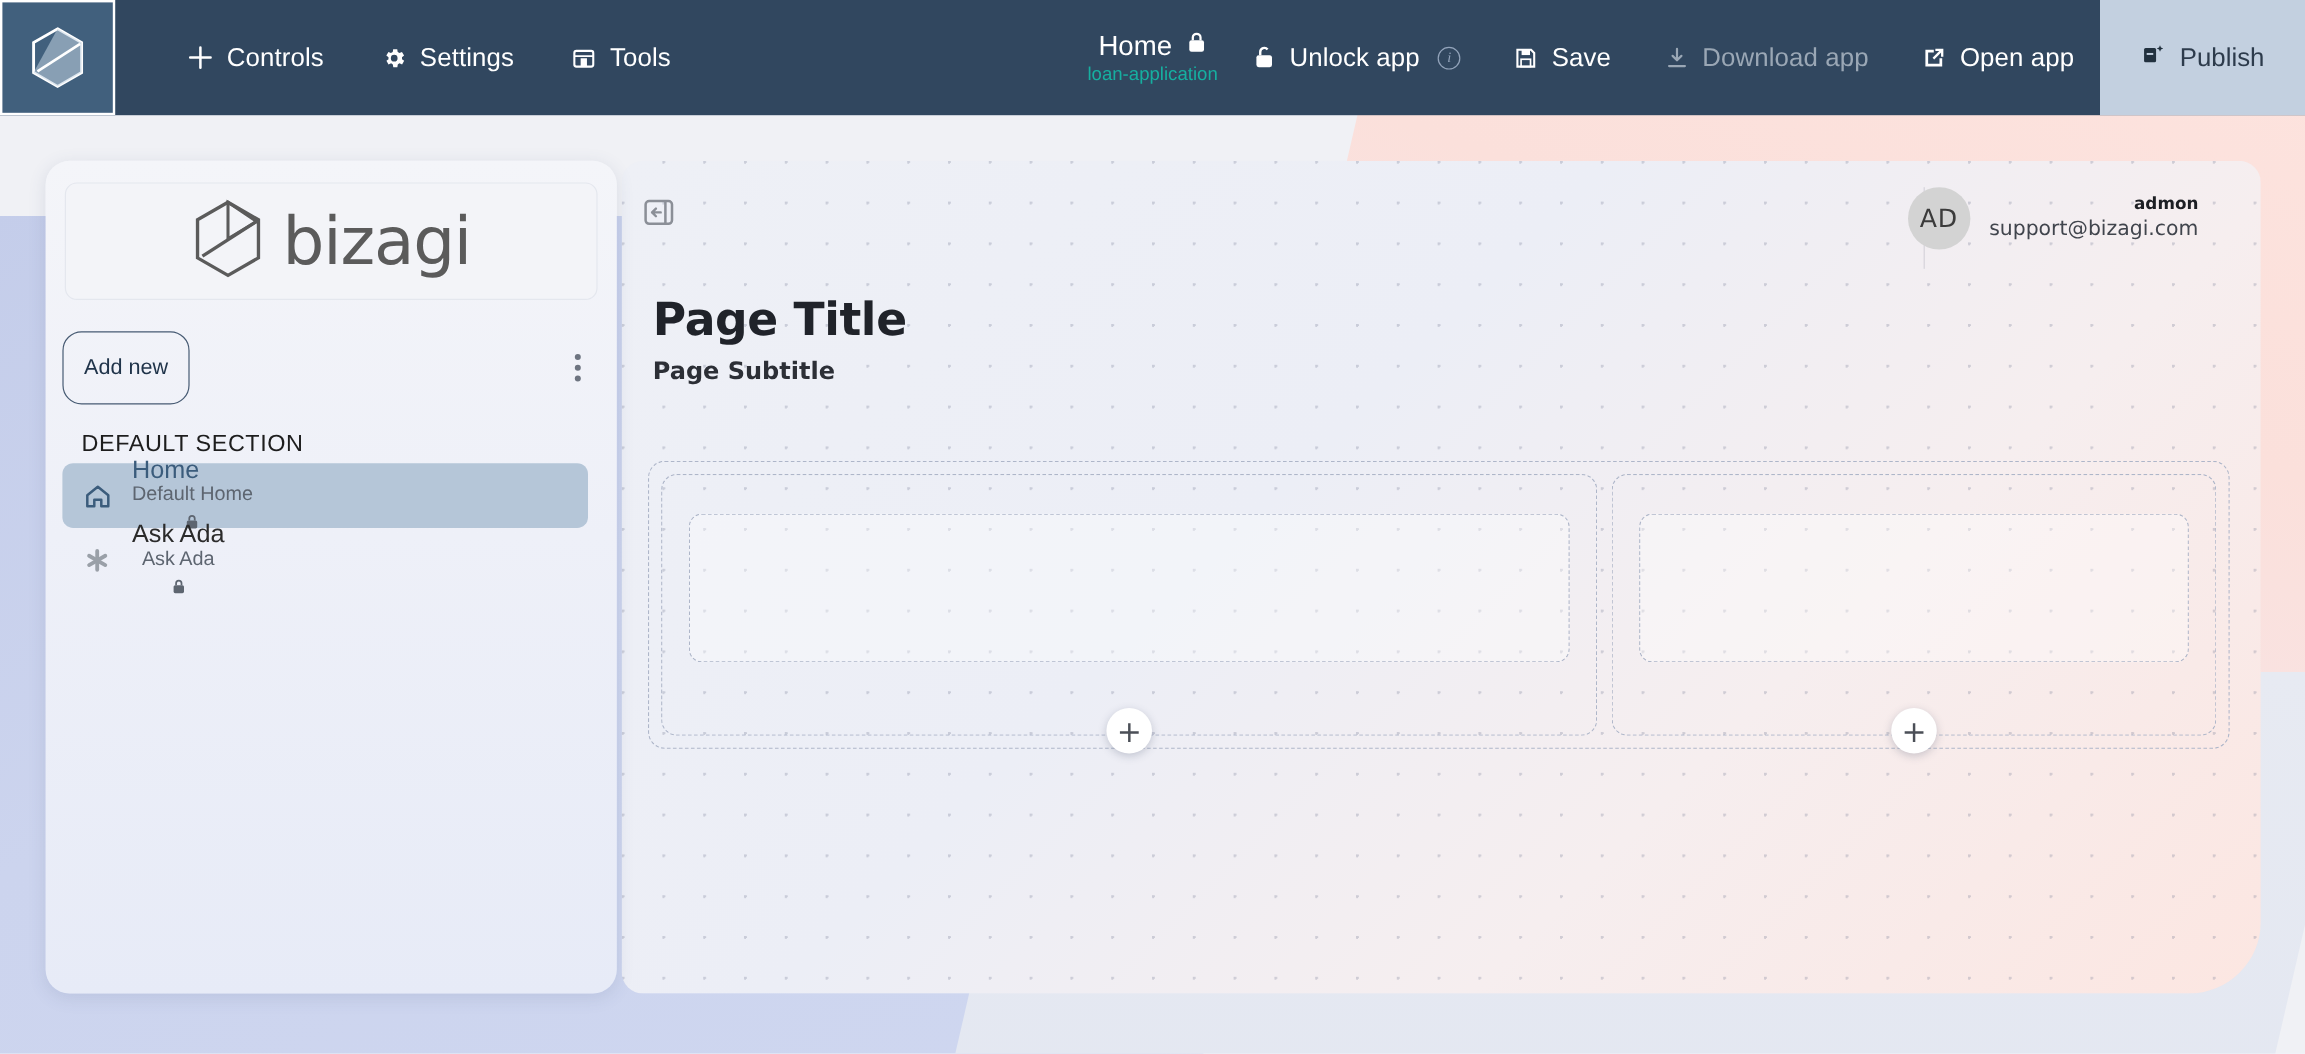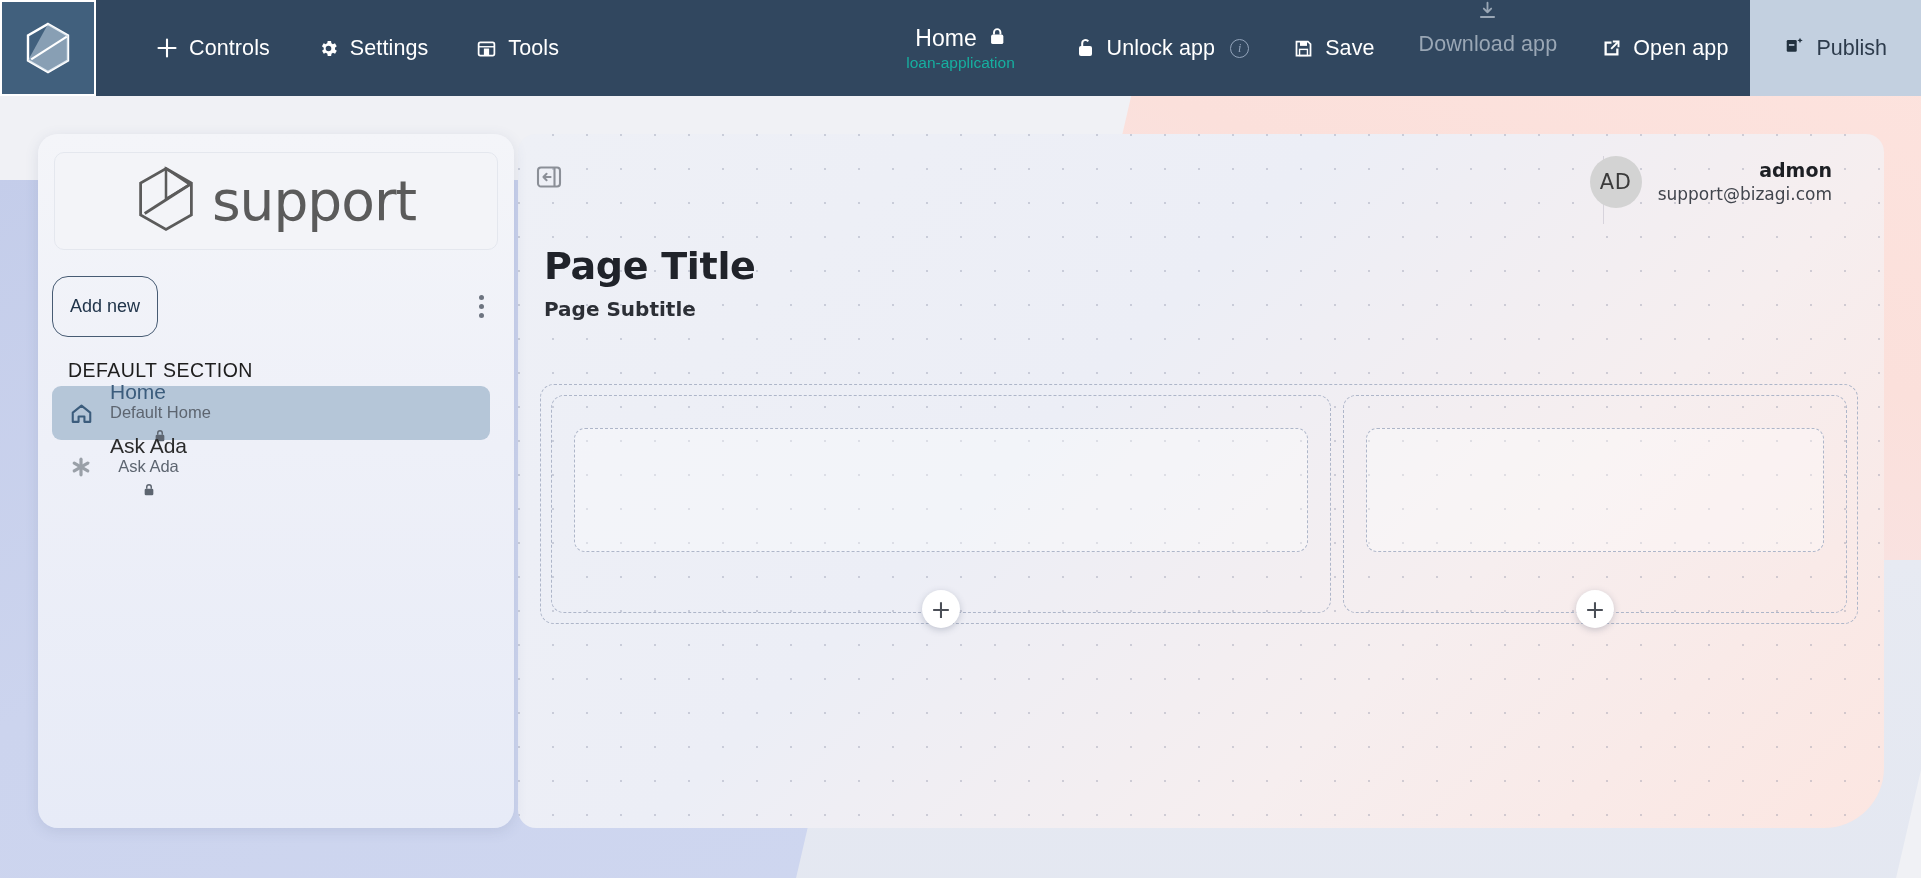--- a/index.html
+++ b/index.html
@@ -59,21 +59,21 @@
 
   .tb-group{ display:flex; align-items:center; }
   .tb-left{ padding-left:38px; gap:4px; }
 
   .tb-item{
     display:flex; align-items:center; gap:11px;
     padding:0 22px; height:96px;
     color:#ffffff; font-size:21.5px; letter-spacing:.1px;
     cursor:pointer; user-select:none; white-space:nowrap;
   }
-  .tb-item.dim{ color:#9aa7b5; cursor:default;flex-direction:column; }
+  .tb-item.dim{ color:#9aa7b5; cursor:default; }
   .tb-item svg{ display:block; flex:0 0 auto; }
 
   .tb-center{
     position:absolute; left:50%; top:0; transform:translateX(-50%);
     height:96px; display:flex; flex-direction:column;
     align-items:center; justify-content:center; gap:2px;
     padding:0 26px; cursor:pointer;
   }
   .tb-center-row{ display:flex; align-items:center; gap:12px; }
   .tb-center-title{ color:#ffffff; font-size:23px; }
@@ -182,21 +182,21 @@
     position:absolute; right:280px; top:22px;
     width:1px; height:68px; background:rgba(120,120,140,.22);
   }
   .avatar{
     width:52px;height:52px;border-radius:50%;
     background:#d3d3d3; color:#3b3b3b;
     display:flex;align-items:center;justify-content:center;
     font-size:21px; letter-spacing:.5px;
     font-family:"DejaVu Sans", sans-serif;
   }
-  .user-name{ font-size:19px; font-weight:700; color:#1d1f24;
+  .user-name{ font-size:14px; font-weight:700; color:#1d1f24;
     font-family:"DejaVu Sans", sans-serif; line-height:1.35;}
   .user-mail{ font-size:17px; color:#41454d;
     font-family:"DejaVu Sans", sans-serif; line-height:1.35;}
 
   
   .zone-outer{
     position:absolute; left:22px; top:250px;
     width:1318px; height:240px;
     border:1px dashed #aeb6c9; border-radius:14px;
     display:flex; gap:12px; padding:10px;
@@ -350,21 +350,21 @@
 <div class="left-panel">
 
   <div class="logo-box">
     <span>
       <svg width="60" height="66" viewBox="0 0 46 52">
         <path d="M23 2 L43 13.5 V38.5 L23 50 L3 38.5 V13.5 Z" fill="none" stroke="#5b5b5b" stroke-width="2.2"></path>
         <path d="M41.8 14.6 L6.2 37.4" stroke="#5b5b5b" stroke-width="2.2" fill="none"></path>
         <path d="M23 2 L23 26 L41.8 14.6 Z" fill="none" stroke="#5b5b5b" stroke-width="2"></path>
       </svg>
     </span>
-    <span class="brand-word">support</span>
+    <span class="brand-word">bizagi</span>
   </div>
 
   <div class="panel-tools">
     <button class="addnew-btn">Add new</button>
     <div class="kebab">
       <i></i>
       <i></i>
       <i></i>
     </div>
   </div>

